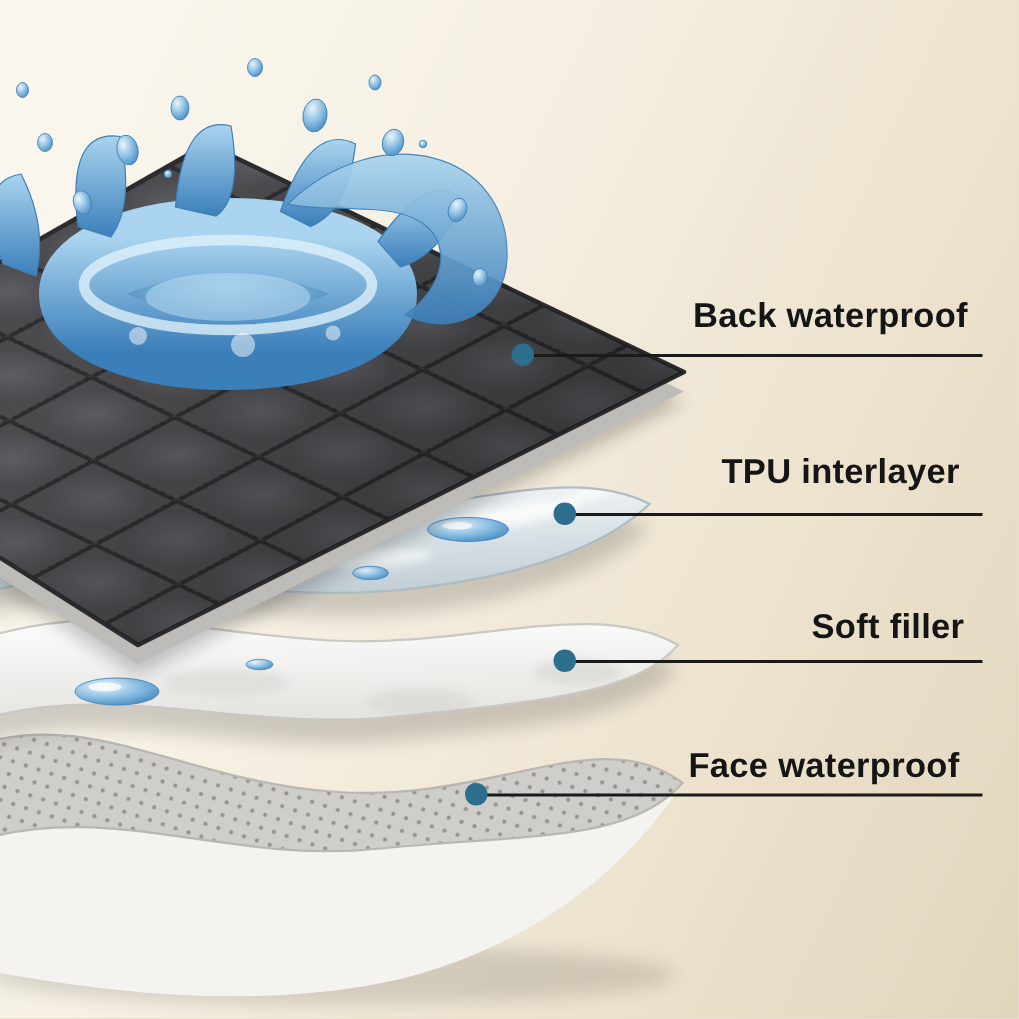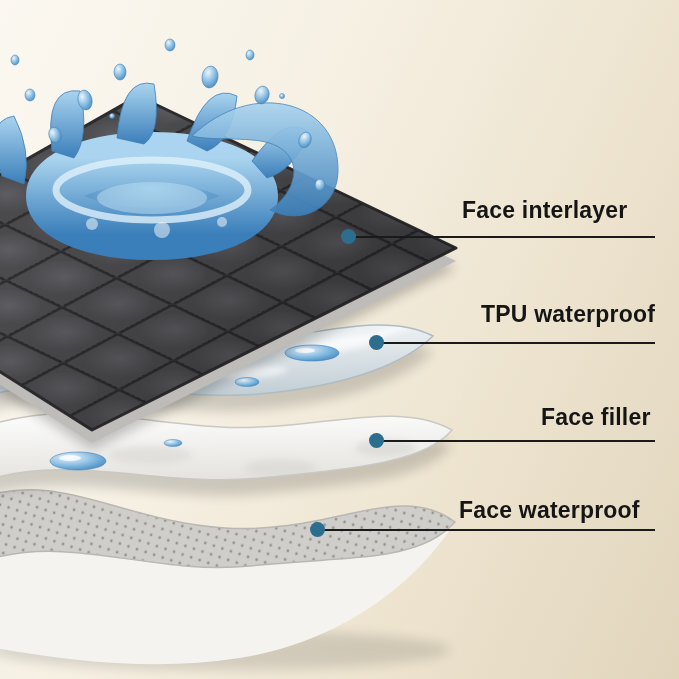--- a/index.html
+++ b/index.html
@@ -193,31 +193,31 @@
       <g fill="#ffffff" opacity="0.5">
         <circle cx="-60" cy="28" r="6"></circle>
         <circle cx="10" cy="34" r="8"></circle>
         <circle cx="70" cy="26" r="5"></circle>
       </g>
     </g>
   </svg>
 
   
   <div class="co" id="co1">
-    <span class="co-label">Face interlayer</span>
+    <span class="co-label">Back waterproof</span>
     <span class="co-line"></span>
     <span class="co-dot"></span>
   </div>
   <div class="co" id="co2">
-    <span class="co-label">TPU waterproof</span>
+    <span class="co-label">TPU interlayer</span>
     <span class="co-line"></span>
     <span class="co-dot"></span>
   </div>
   <div class="co" id="co3">
-    <span class="co-label">Face filler</span>
+    <span class="co-label">Soft filler</span>
     <span class="co-line"></span>
     <span class="co-dot"></span>
   </div>
   <div class="co" id="co4">
     <span class="co-label">Face waterproof</span>
     <span class="co-line"></span>
     <span class="co-dot"></span>
   </div>
 
 </div>

